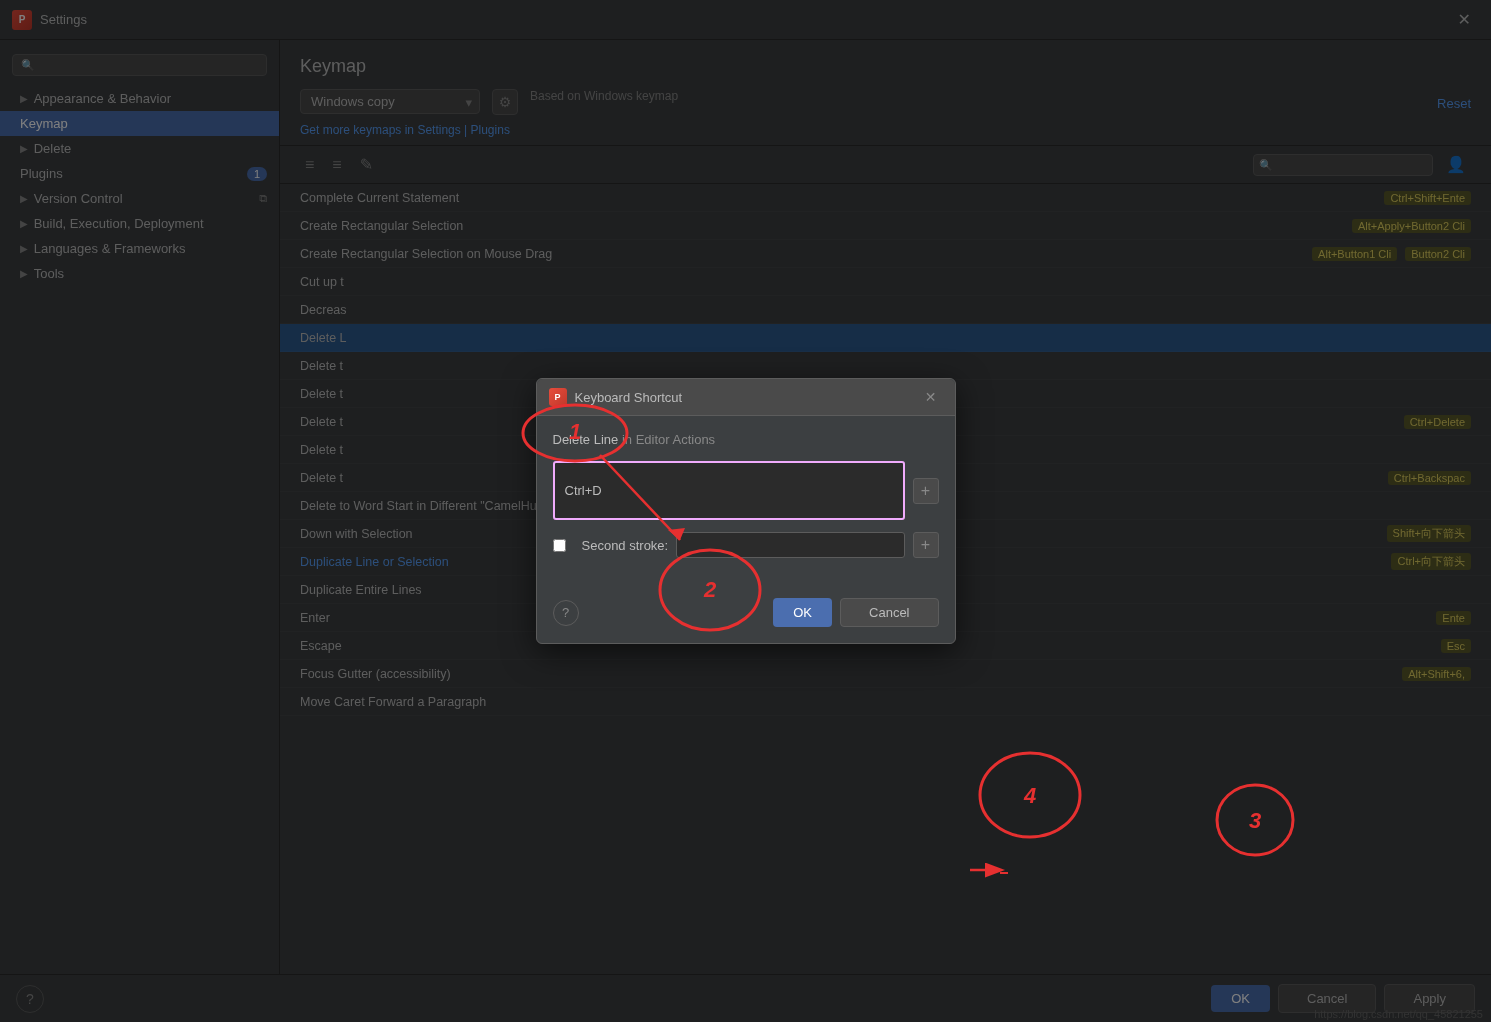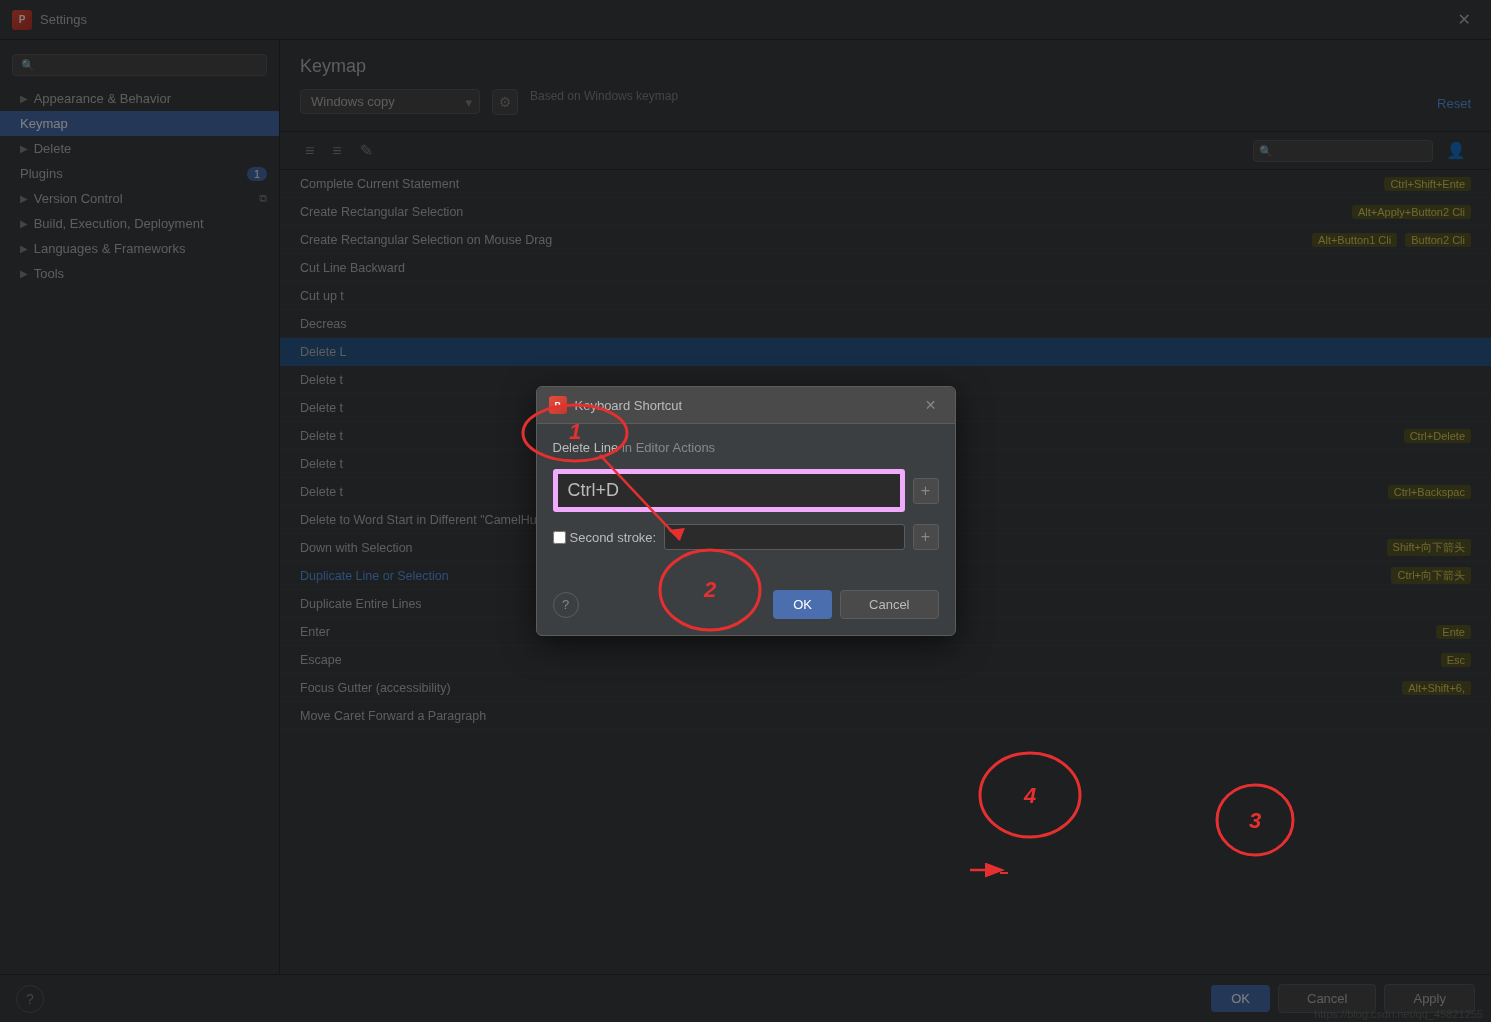--- a/index.html
+++ b/index.html
@@ -412,25 +412,25 @@
     .shortcut-input-row {
       display: flex;
       align-items: center;
       gap: 8px;
       margin-bottom: 12px;
     }
 
     .shortcut-input-field {
       flex: 1;
       background: #2b2b2b;
-      border: 5px solid #f0abfc;
+      border: 2px solid #f0abfc;
       border-radius: 3px;
-      padding: 6px 10px;
-      color: #bbbbbb;
-      font-size: 18px;
+      padding: 20px 10px;
+      color: #bbbbbb;
+      font-size: 13px;
       display: flex;
       align-items: center;
     }
 
     .shortcut-add-btn {
       width: 26px;
       height: 26px;
       background: #4a4a4a;
       border: 1px solid #5c5c5c;
       border-radius: 3px;
@@ -444,21 +444,21 @@
 
     .second-stroke-row {
       display: flex;
       align-items: center;
       gap: 8px;
       margin-bottom: 16px;
     }
     .second-stroke-checkbox {
       display: flex;
       align-items: center;
-      gap: 4px;
+      gap: 16px;
       color: #bbbbbb;
       font-size: 13px;
     }
     .second-stroke-checkbox input[type="checkbox"] {
       accent-color: #4b6eaf;
     }
     .second-stroke-input {
       flex: 1;
       background: #2b2b2b;
       border: 1px solid #5c5c5c;
@@ -583,20 +583,23 @@
       <div class="content-title">Keymap</div>
       <div class="keymap-row">
         <div class="select-wrap">
           <select class="keymap-select">
             <option>Windows copy</option>
           </select>
         </div>
         <div class="gear-icon">⚙</div>
         <span class="based-text">Based on Windows keymap</span>
       </div>
+      <a class="get-more-link">
+        <span>Get more keymaps in Settings | Plugins</span>
+      </a>
     </div>
 
     <div class="toolbar">
       <button class="toolbar-btn">≡</button>
       <button class="toolbar-btn">≡</button>
       <button class="toolbar-btn">✎</button>
       <div class="search-right">
         <div class="search-wrap">
           <span class="search-icon-inner">🔍</span>
           <input type="text" style="">
@@ -619,24 +622,20 @@
           </div>
         </div>
         <div class="action-row">
           <span class="action-name">Create Rectangular Selection on Mouse Drag</span>
           <div class="shortcuts-area">
             <span class="shortcut-badge">Alt+Button1 Cli</span>
             <span class="shortcut-badge">Button2 Cli</span>
           </div>
         </div>
         <div class="action-row">
-          <span class="action-name">Cut Line Backward</span>
-          <div class="shortcuts-area"></div>
-        </div>
-        <div class="action-row">
           <span class="action-name">Cut up t</span>
           <div class="shortcuts-area"></div>
         </div>
         <div class="action-row">
           <span class="action-name">Decreas</span>
           <div class="shortcuts-area"></div>
         </div>
         <div class="action-row selected">
           <span class="action-name">Delete L</span>
           <div class="shortcuts-area"></div>

